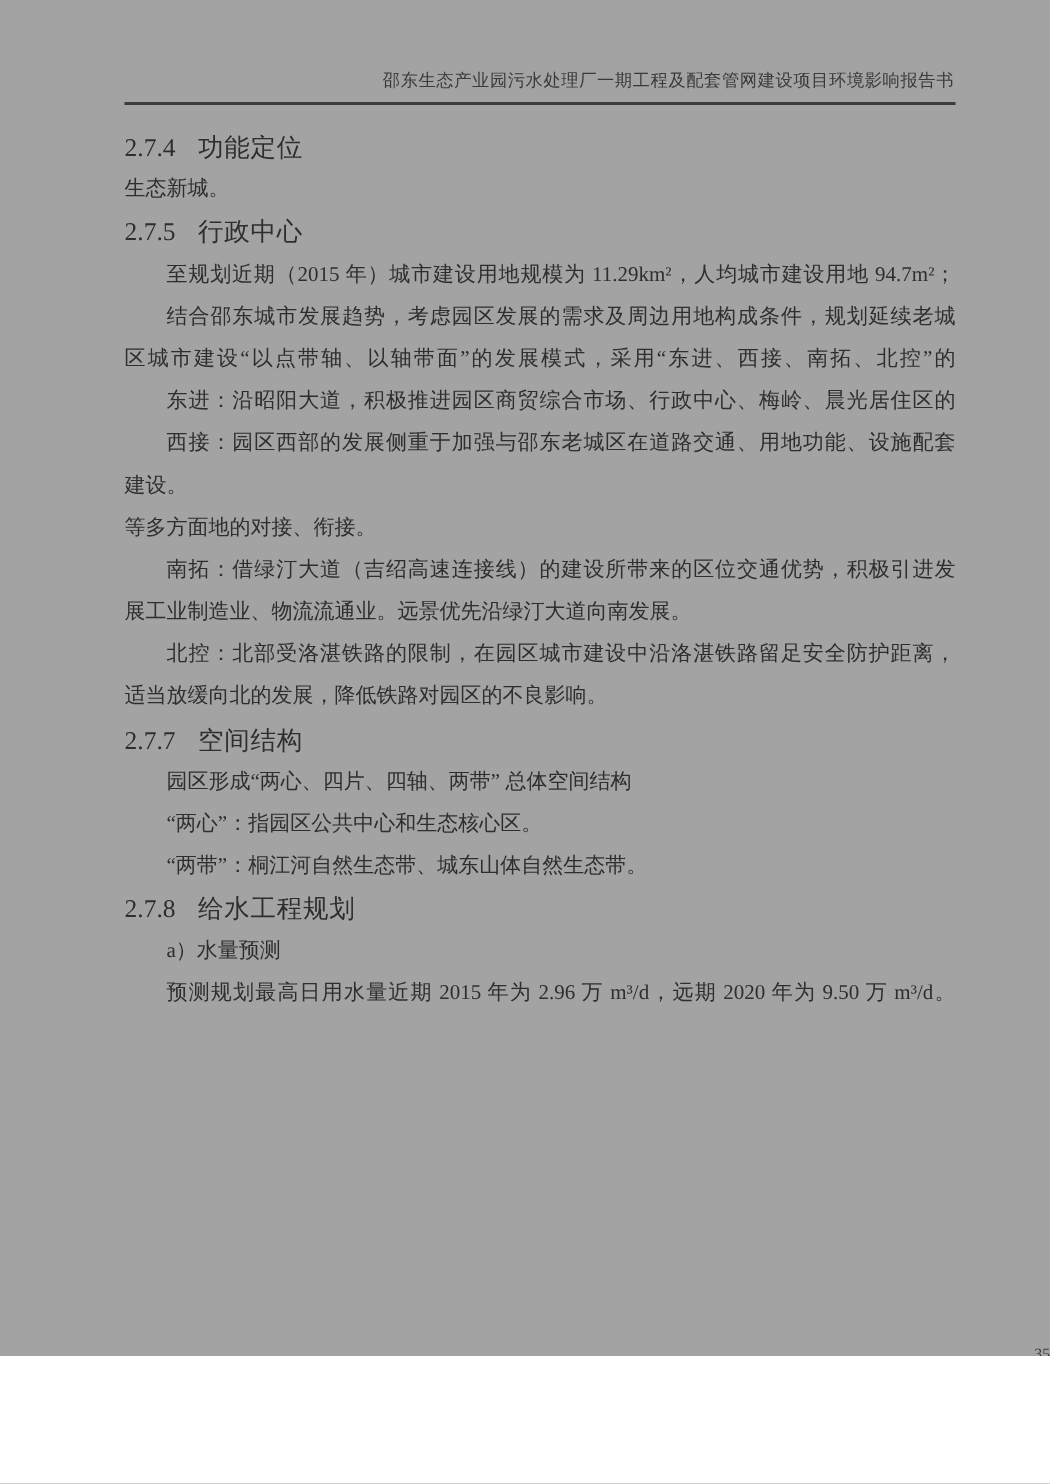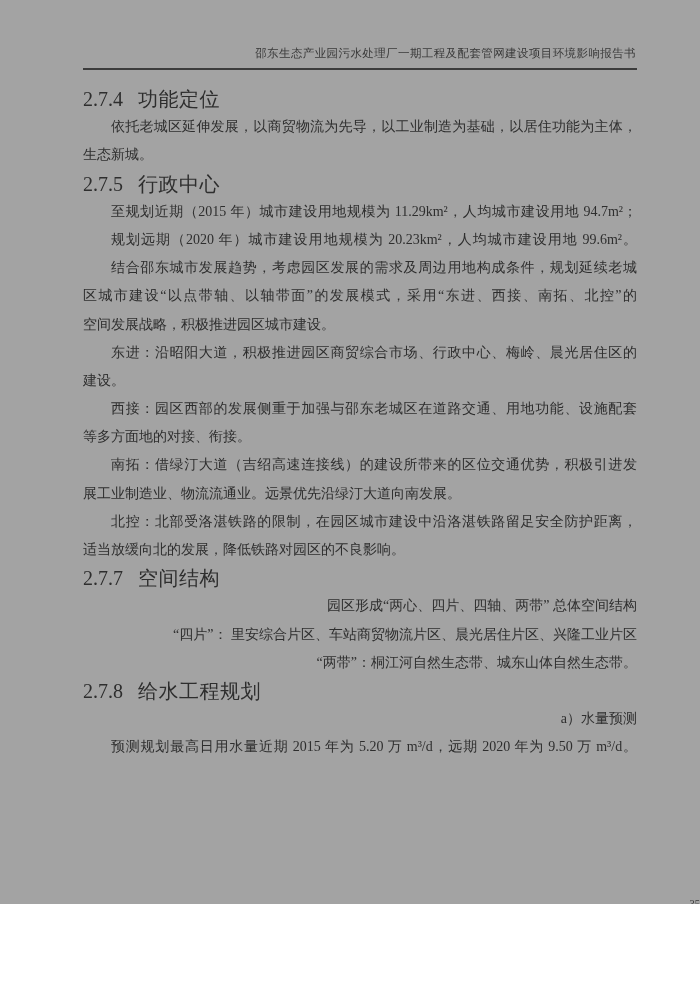--- a/index.html
+++ b/index.html
@@ -39,27 +39,27 @@
     left: 83px;
     width: 554px;
   }
   .line {
     height: 28.2px;
     line-height: 28.2px;
     font-size: 14px;
     overflow: hidden;
     color: #2e2e2e;
   }
-  .line.indent { padding-left: 28px; text-align: right; }
+  .line.indent { padding-left: 28px; }
   .line.full {
     text-align: justify;
     text-align-last: justify;
   }
   .line.heading {
-    font-size: 20px;
+    font-size: 17px;
     letter-spacing: 0.5px;
   }
   .hnum { margin-right: 15px; letter-spacing: 0; }
   .page-num {
     position: absolute;
     top: 898px;
     left: 0;
     width: 700px;
     text-align: right;
     font-size: 10.5px;
@@ -68,39 +68,36 @@
 </style>
 </head>
 <body>
 
 <div class="page">
   <div class="running-head">邵东生态产业园污水处理厂一期工程及配套管网建设项目环境影响报告书</div>
   <div class="head-rule"></div>
 
   <div class="doc-body">
       <div class="line heading"><span class="hnum">2.7.4</span><span class="htitle">功能定位</span></div>
-      <div class="line text indent full">依托老城区延伸发展，以商贸物流为先导，以工业制造为基础，以居住功能为主体，</div>
       <div class="line text">生态新城。</div>
       <div class="line heading"><span class="hnum">2.7.5</span><span class="htitle">行政中心</span></div>
       <div class="line text indent full">至规划近期（2015 年）城市建设用地规模为 11.29km²，人均城市建设用地 94.7m²；</div>
-      <div class="line text indent full">规划远期（2020 年）城市建设用地规模为 20.23km²，人均城市建设用地 99.6m²。</div>
       <div class="line text indent full">结合邵东城市发展趋势，考虑园区发展的需求及周边用地构成条件，规划延续老城</div>
       <div class="line text full">区城市建设“以点带轴、以轴带面”的发展模式，采用“东进、西接、南拓、北控”的</div>
-      <div class="line text">空间发展战略，积极推进园区城市建设。</div>
       <div class="line text indent full">东进：沿昭阳大道，积极推进园区商贸综合市场、行政中心、梅岭、晨光居住区的</div>
+      <div class="line text indent full">西接：园区西部的发展侧重于加强与邵东老城区在道路交通、用地功能、设施配套</div>
       <div class="line text">建设。</div>
-      <div class="line text indent full">西接：园区西部的发展侧重于加强与邵东老城区在道路交通、用地功能、设施配套</div>
       <div class="line text">等多方面地的对接、衔接。</div>
       <div class="line text indent full">南拓：借绿汀大道（吉绍高速连接线）的建设所带来的区位交通优势，积极引进发</div>
       <div class="line text">展工业制造业、物流流通业。远景优先沿绿汀大道向南发展。</div>
       <div class="line text indent full">北控：北部受洛湛铁路的限制，在园区城市建设中沿洛湛铁路留足安全防护距离，</div>
       <div class="line text">适当放缓向北的发展，降低铁路对园区的不良影响。</div>
       <div class="line heading"><span class="hnum">2.7.7</span><span class="htitle">空间结构</span></div>
       <div class="line text indent">园区形成“两心、四片、四轴、两带” 总体空间结构</div>
-      <div class="line text indent">“四片”： 里安综合片区、车站商贸物流片区、晨光居住片区、兴隆工业片区</div>
+      <div class="line text indent">“两心”：指园区公共中心和生态核心区。</div>
       <div class="line text indent">“两带”：桐江河自然生态带、城东山体自然生态带。</div>
       <div class="line heading"><span class="hnum">2.7.8</span><span class="htitle">给水工程规划</span></div>
       <div class="line text indent">a）水量预测</div>
-      <div class="line text indent full">预测规划最高日用水量近期 2015 年为 5.20 万 m³/d，远期 2020 年为 9.50 万 m³/d。</div>
+      <div class="line text indent full">预测规划最高日用水量近期 2015 年为 2.96 万 m³/d，远期 2020 年为 9.50 万 m³/d。</div>
     </div>
 
   <div class="page-num">35</div>
 </div>
 
 </body></html>

